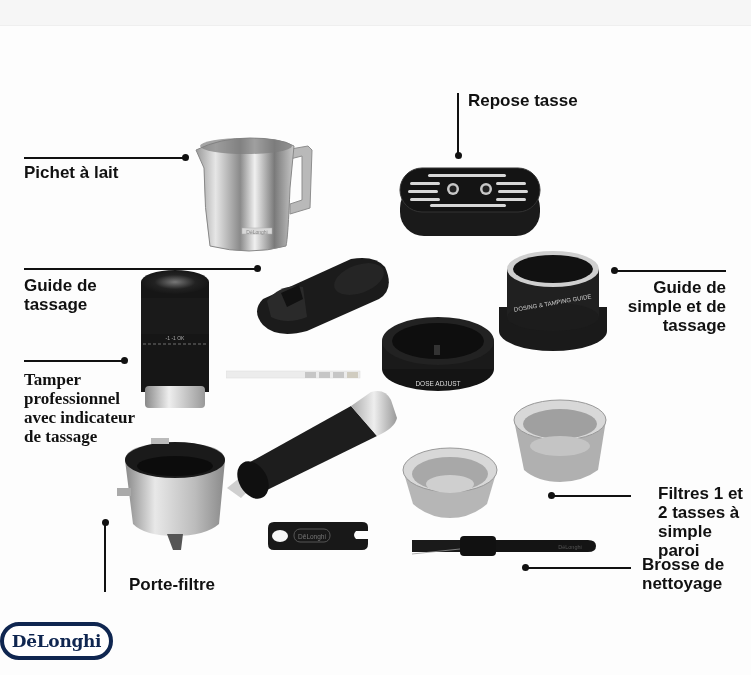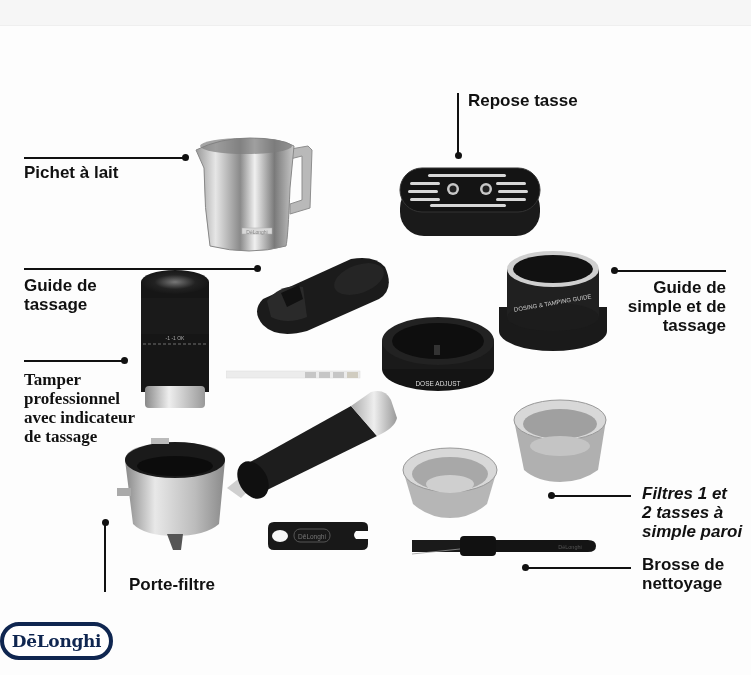--- a/index.html
+++ b/index.html
@@ -48,21 +48,21 @@
 <div class="dot" style="left:121px; top:357px;"></div>
 <div class="label" style="left:24px; top:370px;font-family:Liberation Serif, serif;">
   <div>Tamper</div>
   <div>professionnel</div>
   <div>avec indicateur</div>
   <div>de tassage</div>
 </div>
 
 <div class="hline" style="left:552px; top:495px; width:79px;"></div>
 <div class="dot" style="left:548px; top:492px;"></div>
-<div class="label" style="left:642px; top:484px;font-style:italic;">
+<div class="label" style="left:658px; top:484px;">
   <div>Filtres 1 et</div>
   <div>2 tasses à</div>
   <div>simple paroi</div>
 </div>
 
 <div class="hline" style="left:526px; top:567px; width:105px;"></div>
 <div class="dot" style="left:522px; top:564px;"></div>
 <div class="label" style="left:642px; top:555px;">
   <div>Brosse de</div>
   <div>nettoyage</div>

